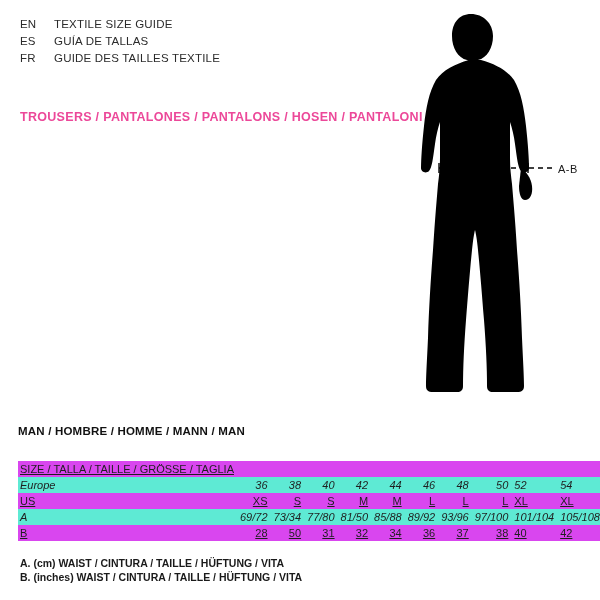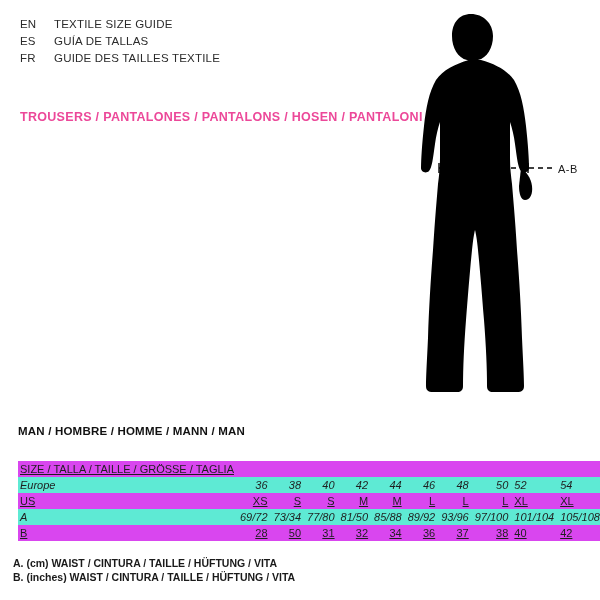--- a/index.html
+++ b/index.html
@@ -100,21 +100,21 @@
     white-space: nowrap;
   }
   table.sizes tr.shade td, table.sizes tr.shade th { background: #d946ef; text-decoration: underline; }
   table.sizes tr.plain td { background: #5eead4; font-style: italic; }
   table.sizes .lbl { width: 88px; }
   table.sizes .c { width: 44px; text-align: right; }
   table.sizes .c-wide { width: 52px; }
 
   .notes {
     position: absolute;
-    left: 13px;
+    left: 20px;
     top: 556px;
     font-size: 10.5px;
     line-height: 14px;
     color: #1a1a1a;
   }
   .notes div { white-space: nowrap; font-weight: bold; }
 </style>
 </head>
 <body>
 

